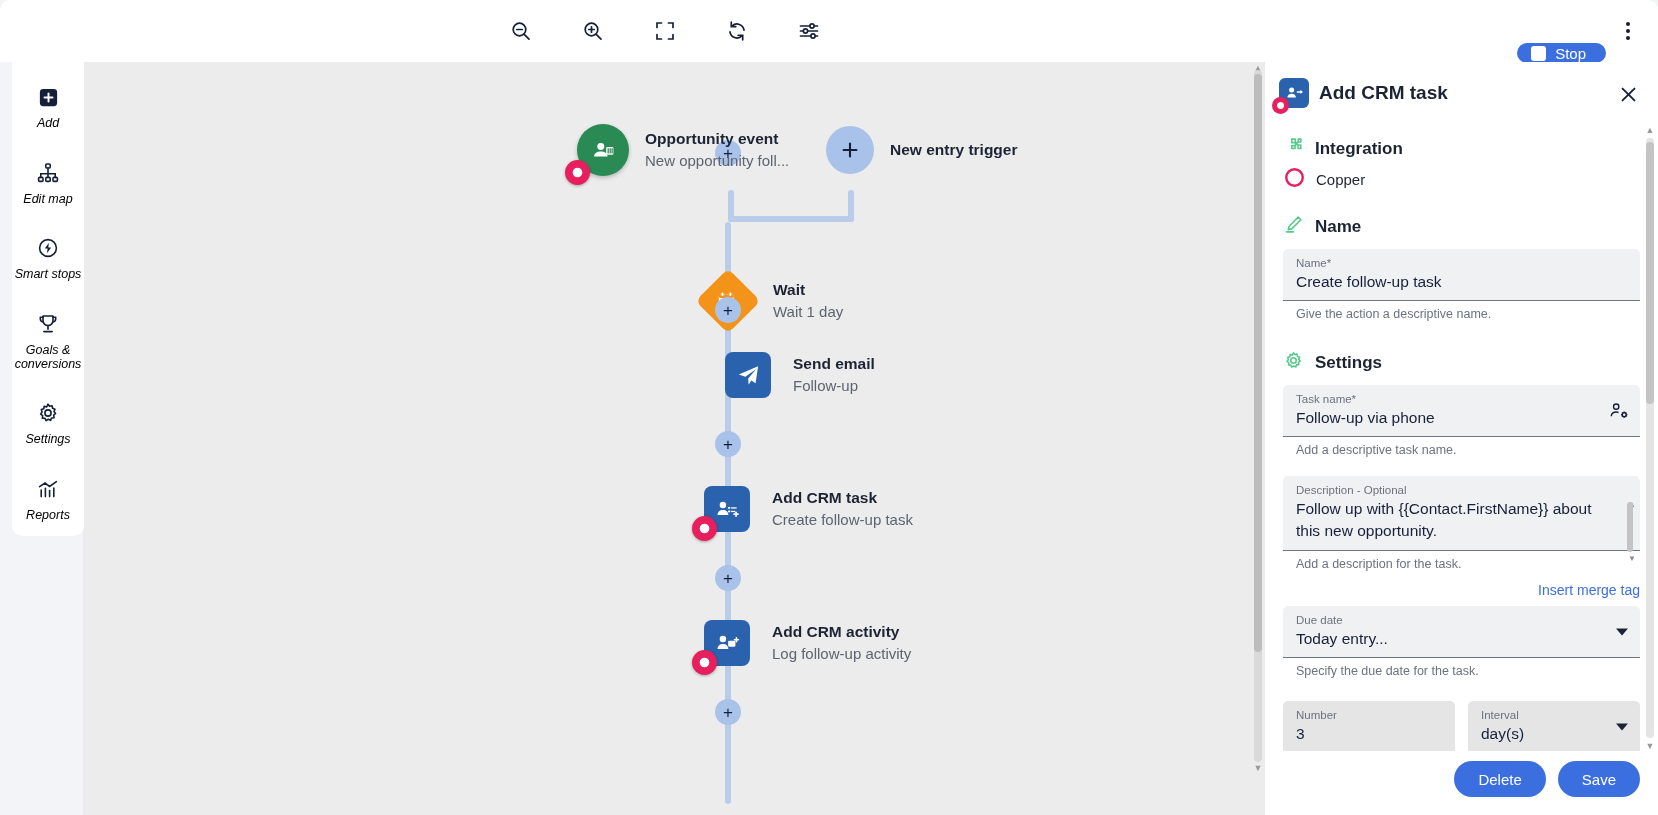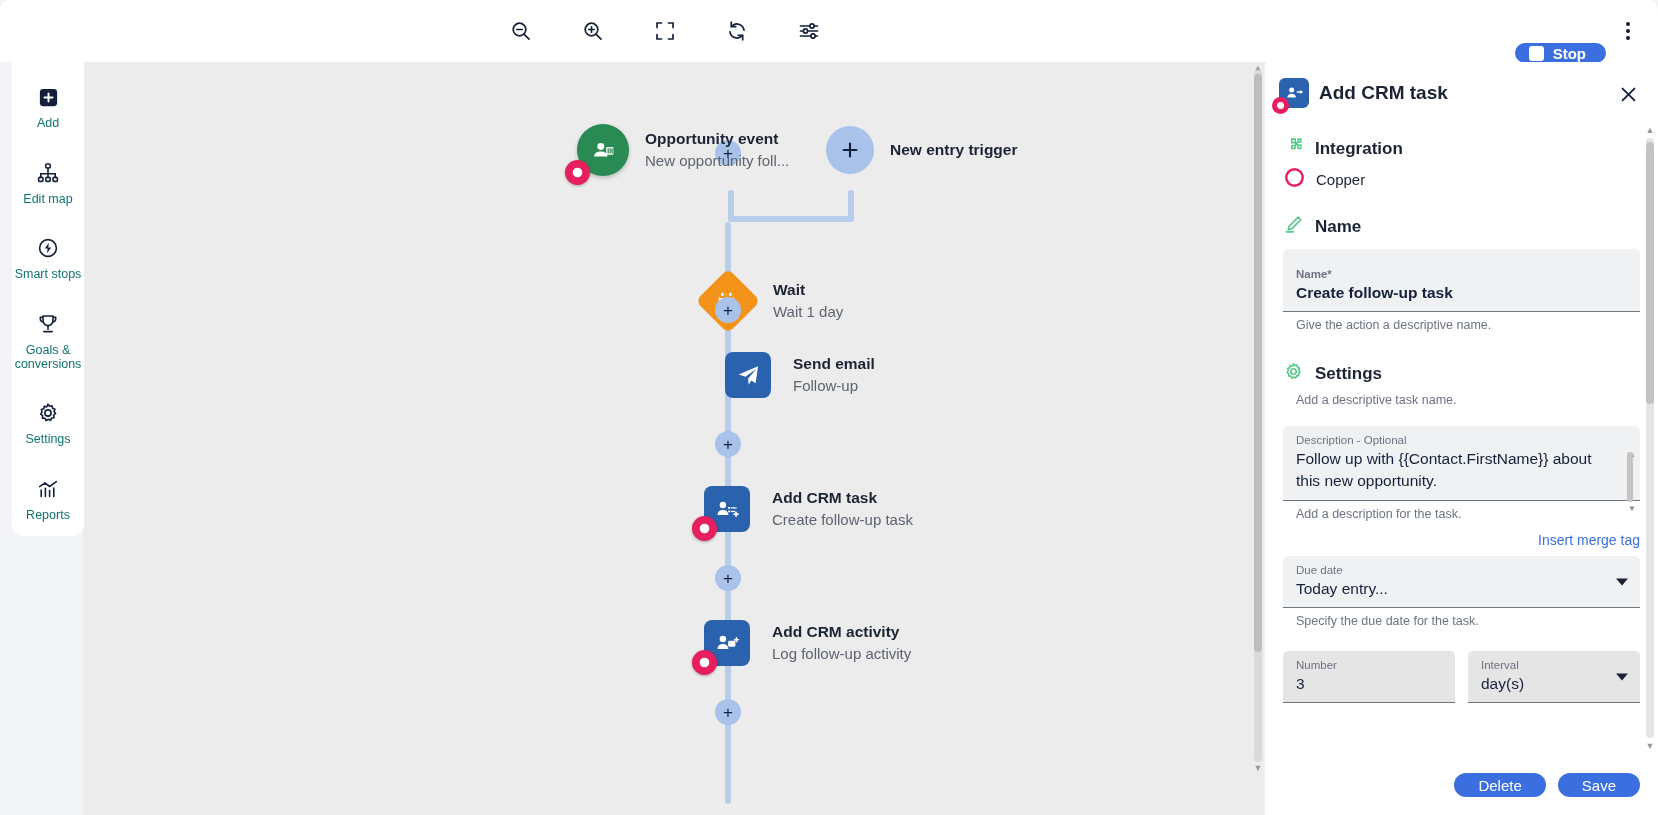--- a/index.html
+++ b/index.html
@@ -30,21 +30,21 @@
   }
   .tool-btn svg { display: block; }
   .topbar-right {
     position: absolute; right: 14px; top: 0; height: 62px;
     display: flex; align-items: center; gap: 6px;
   }
   .stop-btn {
     height: 20px; padding: 0 20px 0 14px;
     background: #3b6fe0; color: #fff;
     border: none; border-radius: 18px;
-    font-size: 15px; font-weight: bold;
+    font-size: 15px; font-weight: normal;
     display: flex; align-items: center; gap: 9px;
     cursor: pointer;
     font-family: "Liberation Sans", sans-serif;
     margin-top: 44px;
   }
   .stop-square {
     width: 15px; height: 15px; background: #fff; border-radius: 3px;
     display: block;
   }
   .kebab {
@@ -60,22 +60,23 @@
     display: flex; flex-direction: column; align-items: center;
     padding-top: 58px;
     z-index: 5;
   }
   .side-item {
     width: 72px; padding: 10px 2px 14px; display: flex; flex-direction: column;
     align-items: center; gap: 6px; cursor: pointer;
   }
   .side-ico { height: 26px; display: flex; align-items: center; justify-content: center; }
   .side-lbl {
-    font-size: 12.5px; color: #0f766e; text-align: center; line-height: 14px;
+    font-size: 12.5px; color: #000000; text-align: center; line-height: 14px;
     max-width: 70px;
+    font-style: italic;
   }
   .side-gap { height: 16px; }
 
   
   .canvas {
     position: absolute; left: 83px; top: 62px; right: 393px; bottom: 0;
     background: #ececec;
     overflow: hidden;
   }
   .canvas-scrollbar {
@@ -188,22 +189,22 @@
 
   .integration-row {
     display: flex; align-items: center; gap: 11px; margin-top: 6px; margin-bottom: 4px;
     padding-left: 1px;
   }
   .integration-name { font-size: 15px; color: #1c2434; }
 
   .field {
     background: #f0f1f3; border-bottom: 1.6px solid #6e7480;
     border-top-left-radius: 5px; border-top-right-radius: 5px;
-    padding: 18px 12px 7px 13px; margin-top: 10px;
-    position: relative; cursor: text; font-weight: bold;
+    padding: 7px 12px 7px 13px; margin-top: 10px;
+    position: relative; cursor: text;
   }
   .field-label { font-size: 11.5px; color: #6b7280; line-height: 15px; }
   .field-value { font-size: 15.5px; color: #15203a; line-height: 22px; }
   .field-help { font-size: 12.5px; color: #6b7280; margin: 5px 0 0 13px; line-height: 16px; }
 
   .field-icon-right {
     position: absolute; right: 10px; top: 50%; transform: translateY(-50%);
     cursor: pointer; display: flex;
   }
 
@@ -243,21 +244,21 @@
     background: #e5e5e5; border-bottom: 1.6px solid #6e7480;
     border-top-left-radius: 5px; border-top-right-radius: 5px;
     padding: 7px 12px 7px 13px; position: relative;
   }
 
   .panel-footer {
     flex: none; display: flex; justify-content: flex-end; gap: 12px;
     padding: 10px 18px 18px 18px; background: #fff;
   }
   .btn {
-    height: 24px; padding: 0 24px; border-radius: 18px; border: none;
+    height: 36px; padding: 0 24px; border-radius: 18px; border: none;
     background: #3b6fe0; color: #fff; font-size: 15px; cursor: pointer;
     font-family: "Liberation Sans", sans-serif;
   }
 </style>
 </head>
 <body>
 
 <div class="app">
 
   <div class="topbar">
@@ -647,20 +648,32 @@
       <div class="section-head" style="margin-top:28px;">
         <span>
           <svg width="21" height="21" viewBox="0 0 24 24" fill="none" stroke="#57c98a" stroke-width="1.8" stroke-linejoin="round">
             <circle cx="12" cy="12" r="3.1"></circle>
             <path d="M12 3.2l1.5 2.1 2.5-.6.6 2.5 2.4 1-1 2.3 1.6 2-2 1.7.5 2.5-2.6.3-.9 2.4-2.3-1.1-2.2 1.3-1.1-2.3-2.6-.1.3-2.6-2.1-1.5 1.5-2.1-.8-2.4 2.5-.8.4-2.6 2.5.8z"></path>
           </svg>
         </span>
         <span class="section-title">Settings</span>
       </div>
 
+      <div class="field">
+        <div class="field-label">Task name*</div>
+        <div class="field-value">Follow-up via phone</div>
+        <span class="field-icon-right">
+          <svg width="21" height="21" viewBox="0 0 24 24" fill="none" stroke="#14203a" stroke-width="1.6" stroke-linejoin="round">
+            <circle cx="8.2" cy="7" r="3"></circle>
+            <path d="M2.6 18c0-3 2.5-4.8 5.6-4.8 1 0 1.9.2 2.7.5"></path>
+            <circle cx="17.4" cy="16.2" r="2.2"></circle>
+            <path d="M17.4 12.6v1.2M17.4 18.6v1.2M13.8 16.2h1.2M19.8 16.2h1.2M14.9 13.7l.9.9M19 17.8l.9.9M19.9 13.7l-.9.9M15.8 17.8l-.9.9"></path>
+          </svg>
+        </span>
+      </div>
       <div class="field-help">Add a descriptive task name.</div>
 
       <div class="textarea-field">
         <div class="field-label">Description - Optional</div>
         <div class="field-value">Follow up with {{Contact.FirstName}} about this new opportunity.</div>
         <div class="ta-arrow" style="top:24px;">▲</div>
         <div class="ta-scroll"></div>
         <div class="ta-arrow" style="top:78px;">▼</div>
       </div>
       <div class="field-help">Add a description for the task.</div>

